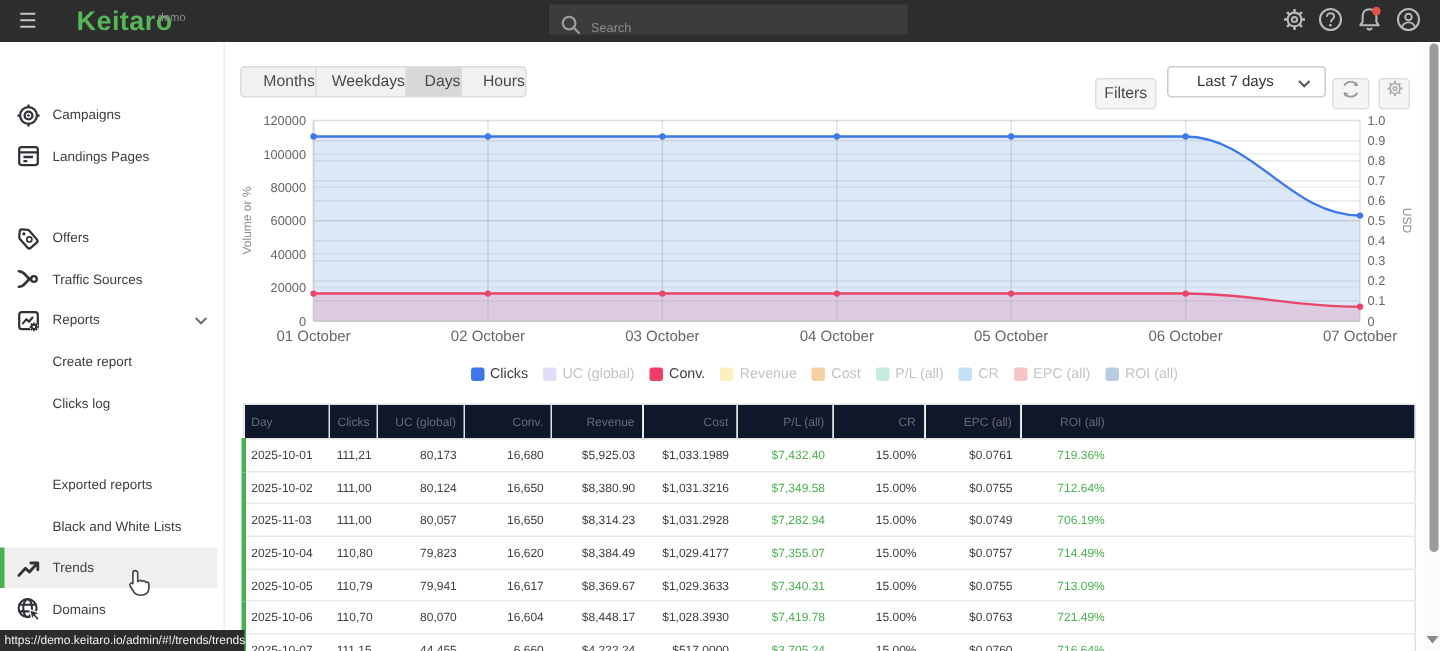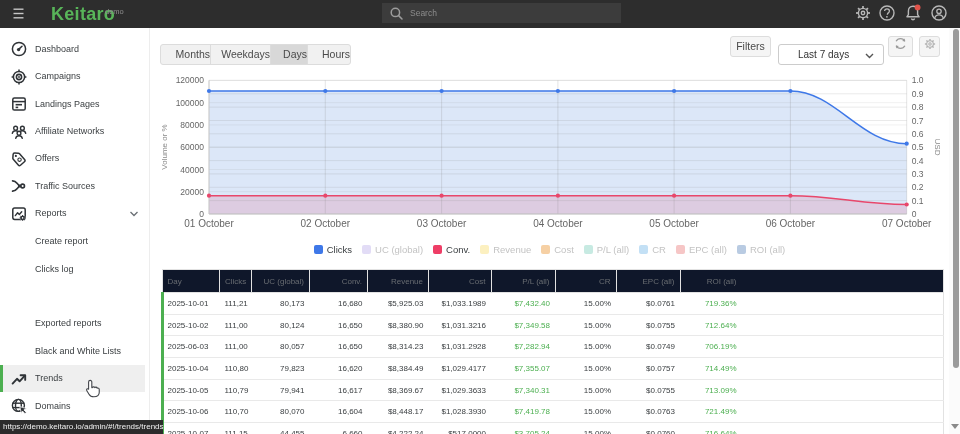--- a/index.html
+++ b/index.html
@@ -1,31 +1,31 @@
 <!DOCTYPE html>
 <html><head><meta charset="utf-8"><style>
 * { margin:0; padding:0; box-sizing:border-box; }
 html,body { width:960px; height:434px; overflow:hidden; font-family:"Liberation Sans",sans-serif; background:#fff; }
 #topbar { position:absolute; left:0; top:0; width:960px; height:28px; background:#2d2d2d; z-index:30; }
 #logo { position:absolute; left:51px; top:3.5px; font-size:18px; font-weight:bold; color:#58b559; letter-spacing:0.3px; }
 #demo { position:absolute; left:105px; top:6.5px; font-size:7.5px; color:#8f8f8f; }
-#search { position:absolute; left:366px; top:3px; width:239px; height:20px; background:#3c3c3c; border-radius:0; display:flex; align-items:center;margin-left:16px; }
+#search { position:absolute; left:366px; top:3px; width:239px; height:20px; background:#3c3c3c; border-radius:0; display:flex; align-items:flex-end; }
 #search span { color:#8d8d8d; font-size:8.5px; }
 #sidebar { position:absolute; left:0; top:28px; width:150px; height:406px; background:#fff; border-right:1px solid #ededed; z-index:5; }
 .mi { position:absolute; left:0; width:145px; height:27.4px; }
 .mic { position:absolute; left:11px; top:6px; }
 .ml { position:absolute; left:35px; top:8.5px; font-size:9px; color:#3c4043; white-space:nowrap; }
 .hl { background:#efefef; border-left:3px solid #4caf50; }
 .hl .mic { left:8px; }
 .hl .ml { left:32px; }
 #main { position:absolute; left:151px; top:28px; width:798px; height:406px; background:#fff; }
 #tabs { position:absolute; left:160px; top:44px; height:21px; border:1px solid #dcdcdc; border-radius:3px; background:#f1f1f1; display:flex; z-index:6; }
 .tab { display:inline-block; height:19px; line-height:19px; text-align:right; font-size:10.5px; color:#4a4a4a; border-right:1px solid #dcdcdc; }
 .tab.sel { background:#d8d8d8; }
-.btn { position:absolute; top:36px; height:21px; line-height:19px; text-align:center; font-size:10.5px; color:#4a4a4a; background:#f5f5f5; border:1px solid #ddd; border-radius:3px; z-index:6; }
+.btn { position:absolute; top:52px; height:21px; line-height:19px; text-align:center; font-size:10.5px; color:#4a4a4a; background:#f5f5f5; border:1px solid #ddd; border-radius:3px; z-index:6; }
 #sel { position:absolute; left:778px; top:44px; width:106px; height:21px; line-height:19px; font-size:10px; color:#333; background:#fff; border:1px solid #ccc; border-radius:3px; padding-left:19px; z-index:6; }
 #legend { position:absolute; left:150px; top:244px; width:799px; display:flex; justify-content:center; gap:10px; font-size:9.5px; }
 .li { display:inline-flex; align-items:center; gap:4px; }
 .lsq { display:inline-block; width:9px; height:9px; border-radius:2px; }
 #tbl { position:absolute; left:160.5px; top:269px; width:781px; border:1px solid #e2e2e2; border-collapse:collapse; table-layout:fixed; font-size:8px; color:#3c4043; background:#fff; }
 #tbl th { height:23px; background:#0f172a; border-top:1px solid #e2e2e2; border-bottom:1px solid #e2e2e2; border-right:1px solid #e2e2e2; font-weight:normal; color:#686c71; padding:0 5px; font-size:8px; white-space:nowrap; overflow:hidden; }
 #tbl td { height:21.7px; border-bottom:1px solid #e9e9e9; padding:0 5px; white-space:nowrap; overflow:hidden; }
 #tbl td.day { border-left:3px solid #4caf50; padding-left:4px; }
 #tbl td.clk { text-align:left; }
 .ta-r { text-align:right; }
@@ -82,61 +82,40 @@
       <circle cx="13.6" cy="3.4" r="2.9" fill="#e0534a"></circle>
     </svg>
 <svg style="position:absolute;left:931px;top:5px" width="16" height="16" viewBox="0 0 16 16">
       <circle cx="8" cy="8" r="7" fill="none" stroke="#b8b8b8" stroke-width="1.4"></circle>
       <circle cx="8" cy="6.3" r="2.2" fill="none" stroke="#b8b8b8" stroke-width="1.3"></circle>
       <path d="M3.6,13.5 c0.6-2.6 2.4-3.6 4.4-3.6 2,0 3.8,1 4.4,3.6" fill="none" stroke="#b8b8b8" stroke-width="1.3"></path>
     </svg>
 </div>
 <div id="main"></div>
 <div id="sidebar">
-<div class="mi" style="top:7.3px">
-      <span class="mic"><svg width="16" height="16" viewBox="0 0 16 16">
-          <circle cx="8" cy="8" r="6.6" fill="none" stroke="#2f3337" stroke-width="1.5"></circle>
-          <circle cx="7.6" cy="8.6" r="1.7" fill="#2f3337"></circle>
-          <line x1="8.2" y1="7.9" x2="11" y2="5.2" stroke="#2f3337" stroke-width="1.5" stroke-linecap="round"></line>
-        </svg></span>
-      <span class="ml">Dashboard</span>
-    </div>
 <div class="mi" style="top:34.7px">
       <span class="mic"><svg width="16" height="16" viewBox="0 0 16 16">
           <circle cx="8" cy="8" r="5.6" fill="none" stroke="#2f3337" stroke-width="1.5"></circle>
           <circle cx="8" cy="8" r="2.6" fill="none" stroke="#2f3337" stroke-width="1.6"></circle>
           <circle cx="8" cy="8" r="0.9" fill="#2f3337"></circle>
           <line x1="8" y1="0.6" x2="8" y2="2.8" stroke="#2f3337" stroke-width="1.5"></line>
           <line x1="8" y1="13.2" x2="8" y2="15.4" stroke="#2f3337" stroke-width="1.5"></line>
           <line x1="0.6" y1="8" x2="2.8" y2="8" stroke="#2f3337" stroke-width="1.5"></line>
           <line x1="13.2" y1="8" x2="15.4" y2="8" stroke="#2f3337" stroke-width="1.5"></line>
         </svg></span>
       <span class="ml">Campaigns</span>
     </div>
 <div class="mi" style="top:62.1px">
       <span class="mic"><svg width="16" height="16" viewBox="0 0 16 16">
           <rect x="1.8" y="2" width="12.4" height="12" rx="1.6" fill="none" stroke="#2f3337" stroke-width="1.5"></rect>
           <line x1="2" y1="5.6" x2="14" y2="5.6" stroke="#2f3337" stroke-width="1.5"></line>
           <line x1="4.6" y1="8.7" x2="11" y2="8.7" stroke="#2f3337" stroke-width="1.6"></line>
           <line x1="4.6" y1="11.4" x2="7.2" y2="11.4" stroke="#2f3337" stroke-width="1.6"></line>
         </svg></span>
       <span class="ml">Landings Pages</span>
-    </div>
-<div class="mi" style="top:89.5px">
-      <span class="mic"><svg width="16" height="16" viewBox="0 0 16 16">
-          <g fill="none" stroke="#2f3337" stroke-width="1.4">
-            <circle cx="4.6" cy="4.2" r="1.9"></circle>
-            <circle cx="11.4" cy="4.2" r="1.9"></circle>
-            <circle cx="8" cy="9.2" r="1.9"></circle>
-            <path d="M1.3,9.3 c0.4-1.8 1.6-2.6 3.3-2.6 1,0 1.8,0.3 2.4,0.9" stroke-linecap="round"></path>
-            <path d="M14.7,9.3 c-0.4-1.8-1.6-2.6-3.3-2.6-1,0-1.8,0.3-2.4,0.9" stroke-linecap="round"></path>
-            <path d="M4.7,14.3 c0.4-1.8 1.6-2.6 3.3-2.6 1.7,0 2.9,0.8 3.3,2.6" stroke-linecap="round"></path>
-          </g>
-        </svg></span>
-      <span class="ml">Affiliate Networks</span>
     </div>
 <div class="mi" style="top:116.9px">
       <span class="mic"><svg width="16" height="16" viewBox="0 0 16 16">
           <g transform="rotate(4 8 8)">
             <path d="M13.6,8.2 L8.2,2.8 C7.9,2.5 7.5,2.3 7,2.3 L3.4,2.3 C2.5,2.3 1.8,3 1.8,3.9 L1.8,7.5 C1.8,7.9 2,8.4 2.3,8.7 L7.7,14.1 C8.3,14.7 9.3,14.7 9.9,14.1 L13.6,10.4 C14.2,9.8 14.2,8.8 13.6,8.2 Z" fill="none" stroke="#2f3337" stroke-width="1.5" stroke-linejoin="round"></path>
             <circle cx="4.7" cy="5.2" r="1.1" fill="#2f3337"></circle>
             <circle cx="8.6" cy="8.6" r="1.7" fill="none" stroke="#2f3337" stroke-width="1.1"></circle>
           </g>
         </svg></span>
       <span class="ml">Offers</span>
@@ -406,21 +385,21 @@
 <td class="ta-r">16,650</td>
 <td class="ta-r">$8,380.90</td>
 <td class="ta-r">$1,031.3216</td>
 <td class="ta-r grn">$7,349.58</td>
 <td class="ta-r">15.00%</td>
 <td class="ta-r">$0.0755</td>
 <td class="ta-r grn">712.64%</td>
 <td></td>
       </tr>
 <tr>
-<td class="day">2025-06-03</td>
+<td class="day">2025-11-03</td>
 <td class="clk">111,00</td>
 <td class="ta-r">80,057</td>
 <td class="ta-r">16,650</td>
 <td class="ta-r">$8,314.23</td>
 <td class="ta-r">$1,031.2928</td>
 <td class="ta-r grn">$7,282.94</td>
 <td class="ta-r">15.00%</td>
 <td class="ta-r">$0.0749</td>
 <td class="ta-r grn">706.19%</td>
 <td></td>

